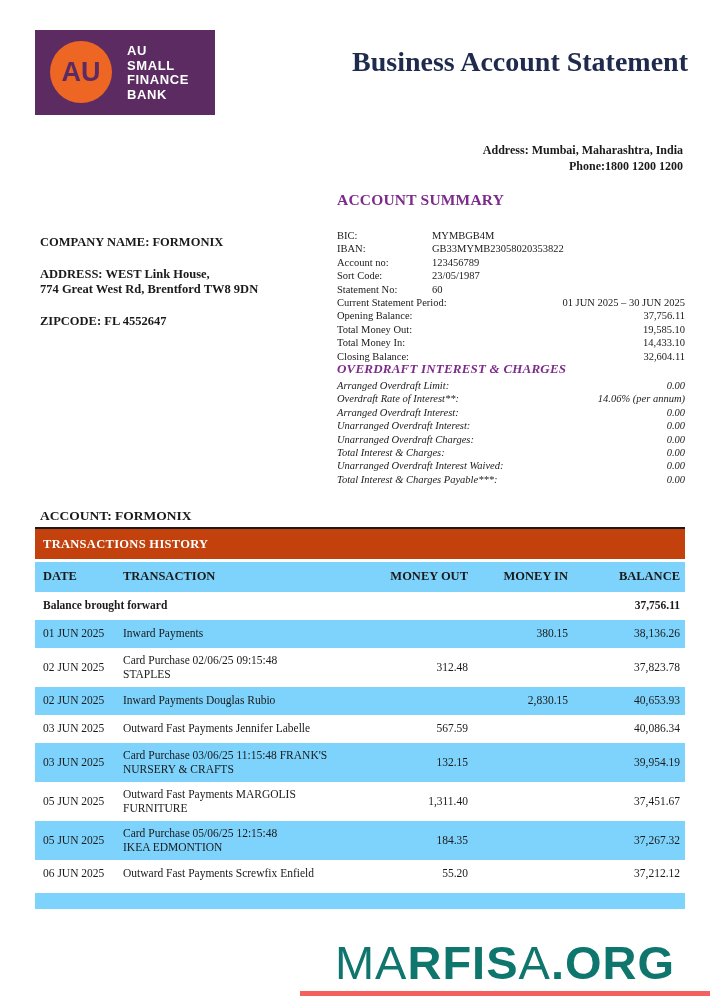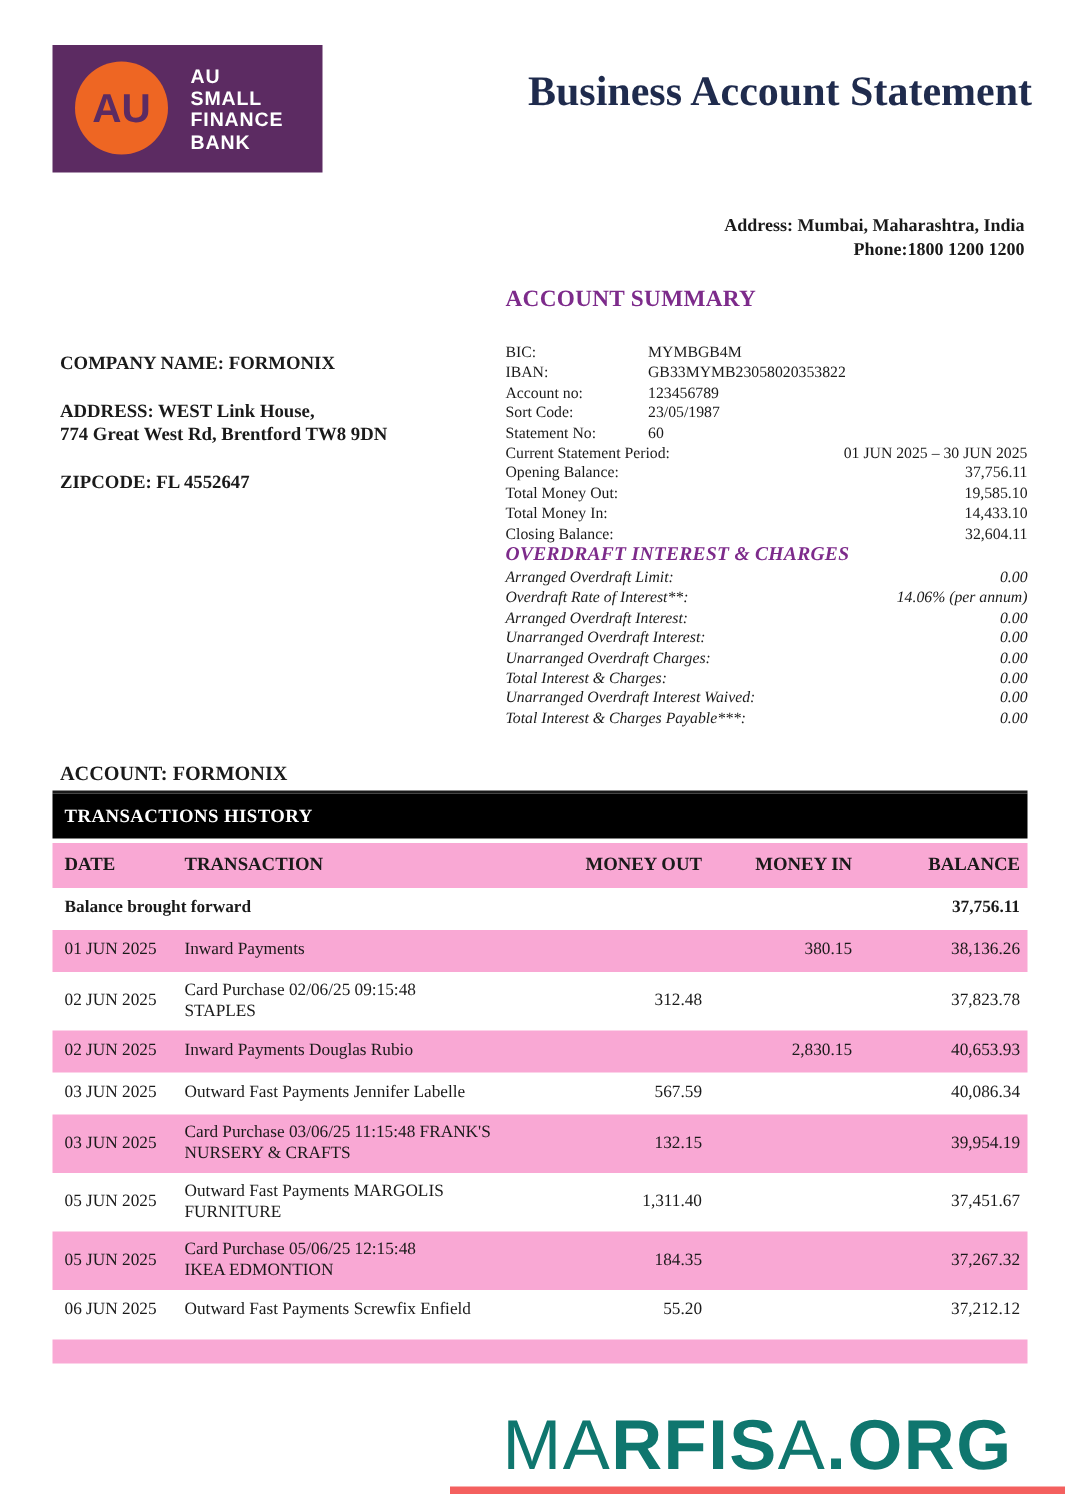--- a/index.html
+++ b/index.html
@@ -72,32 +72,32 @@
     position: absolute; left: 40px; top: 508px;
     font-weight: 700; font-size: 13.5px;
   }
 
   
   .txn-table {
     position: absolute; left: 35px; top: 527px; width: 650px;
     border-top: 2px solid #1a1a1a;
   }
   .txn-band {
-    background: #000000; color: #ffffff;
+    background: #c2410c; color: #ffffff;
     font-weight: 700; font-size: 12.5px; letter-spacing: 0.3px;
     padding: 8px 20px 7px 8px;
     margin-bottom: 3px;
   }
   .t-row {
     display: flex; align-items: center;
     padding: 0 5px 0 8px;
     min-height: 28px;
     font-size: 11.5px; line-height: 13.5px;
   }
-  .t-row.shade { background: #f9a8d4; }
+  .t-row.shade { background: #7dd3fc; }
   .t-row.header-row { font-weight: 700; font-size: 12.5px; min-height: 30px; }
   .c-date { width: 80px; flex: none; }
   .c-tx   { flex: 1; padding: 6px 0; }
   .c-out  { width: 105px; flex: none; text-align: right; }
   .c-in   { width: 100px; flex: none; text-align: right; }
   .c-bal  { width: 112px; flex: none; text-align: right; padding-left: 36px; }
   .c-span { flex: 1; font-weight: 700; }
   .t-row.bf-row .c-bal { font-weight: 700; }
   .t-row.filler { min-height: 0; }
 

